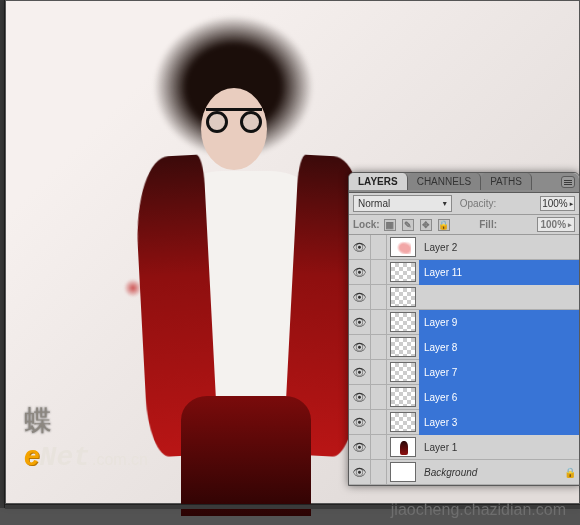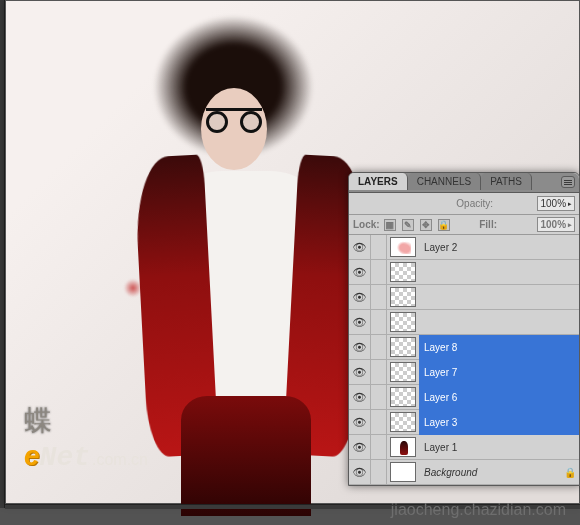--- a/index.html
+++ b/index.html
@@ -166,20 +166,24 @@
     <div class="tab">CHANNELS</div>
     <div class="tab">PATHS</div>
     <div class="tab-menu">
         <span></span>
         <span></span>
         <span></span>
       </div>
   </div>
 
   <div class="options">
+    <div class="blend">
+      <span>Normal</span>
+      <span class="arrow">▾</span>
+    </div>
     <div class="spacer"></div>
     <span class="lbl">Opacity:</span>
     <span class="pct">
       <span>100%</span>
         <span class="ar">▸</span>
     </span>
   </div>
 
   <div class="lock-row">
     <span>Lock:</span>
@@ -201,30 +205,32 @@
       <div class="layer-row">
         <div class="eye">👁</div>
         <div class="link-col"></div>
         <div class="thumb pink"></div>
         <div class="layer-label">Layer 2</div>
       </div>
       <div class="layer-row sel">
         <div class="eye">👁</div>
         <div class="link-col"></div>
         <div class="thumb"></div>
-      </div>
-      <div class="layer-row sel">
-        <div class="eye">👁</div>
-        <div class="link-col"></div>
-        <div class="thumb"></div>
-      </div>
-      <div class="layer-row sel">
-        <div class="eye">👁</div>
-        <div class="link-col"></div>
-        <div class="thumb"></div>
+        <div class="layer-label sel">Layer 11</div>
+      </div>
+      <div class="layer-row sel">
+        <div class="eye">👁</div>
+        <div class="link-col"></div>
+        <div class="thumb"></div>
+      </div>
+      <div class="layer-row sel">
+        <div class="eye">👁</div>
+        <div class="link-col"></div>
+        <div class="thumb"></div>
+        <div class="layer-label sel">Layer 9</div>
       </div>
       <div class="layer-row sel">
         <div class="eye">👁</div>
         <div class="link-col"></div>
         <div class="thumb"></div>
         <div class="layer-label sel">Layer 8</div>
       </div>
       <div class="layer-row sel">
         <div class="eye">👁</div>
         <div class="link-col"></div>

